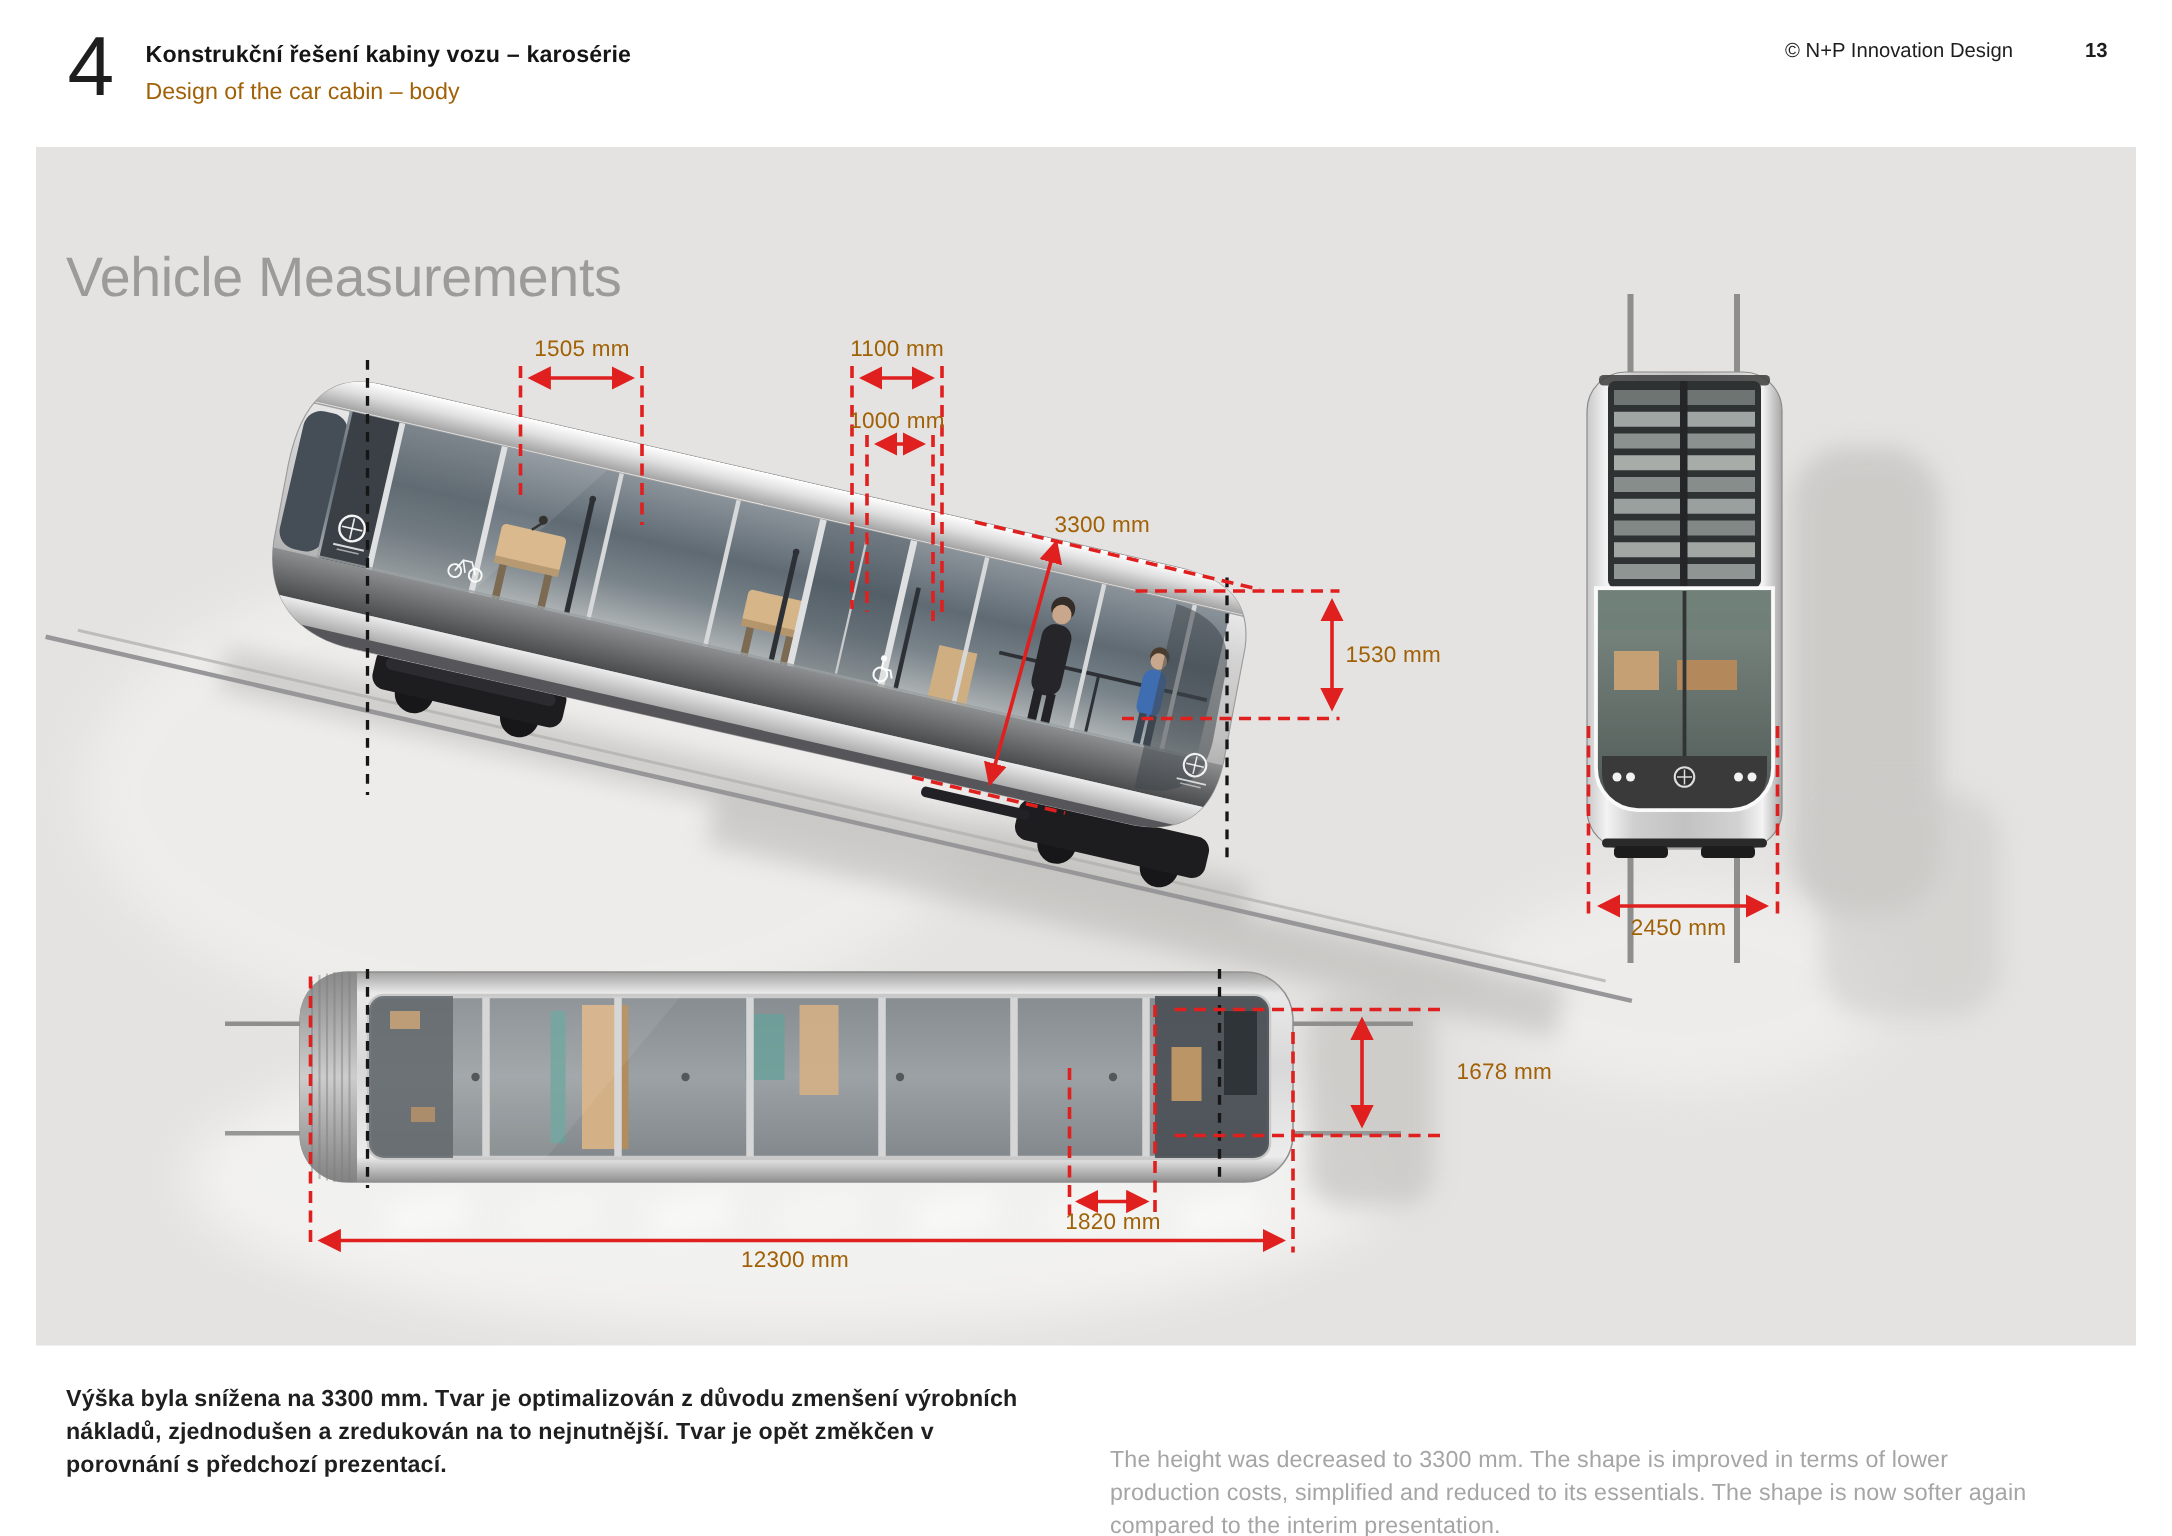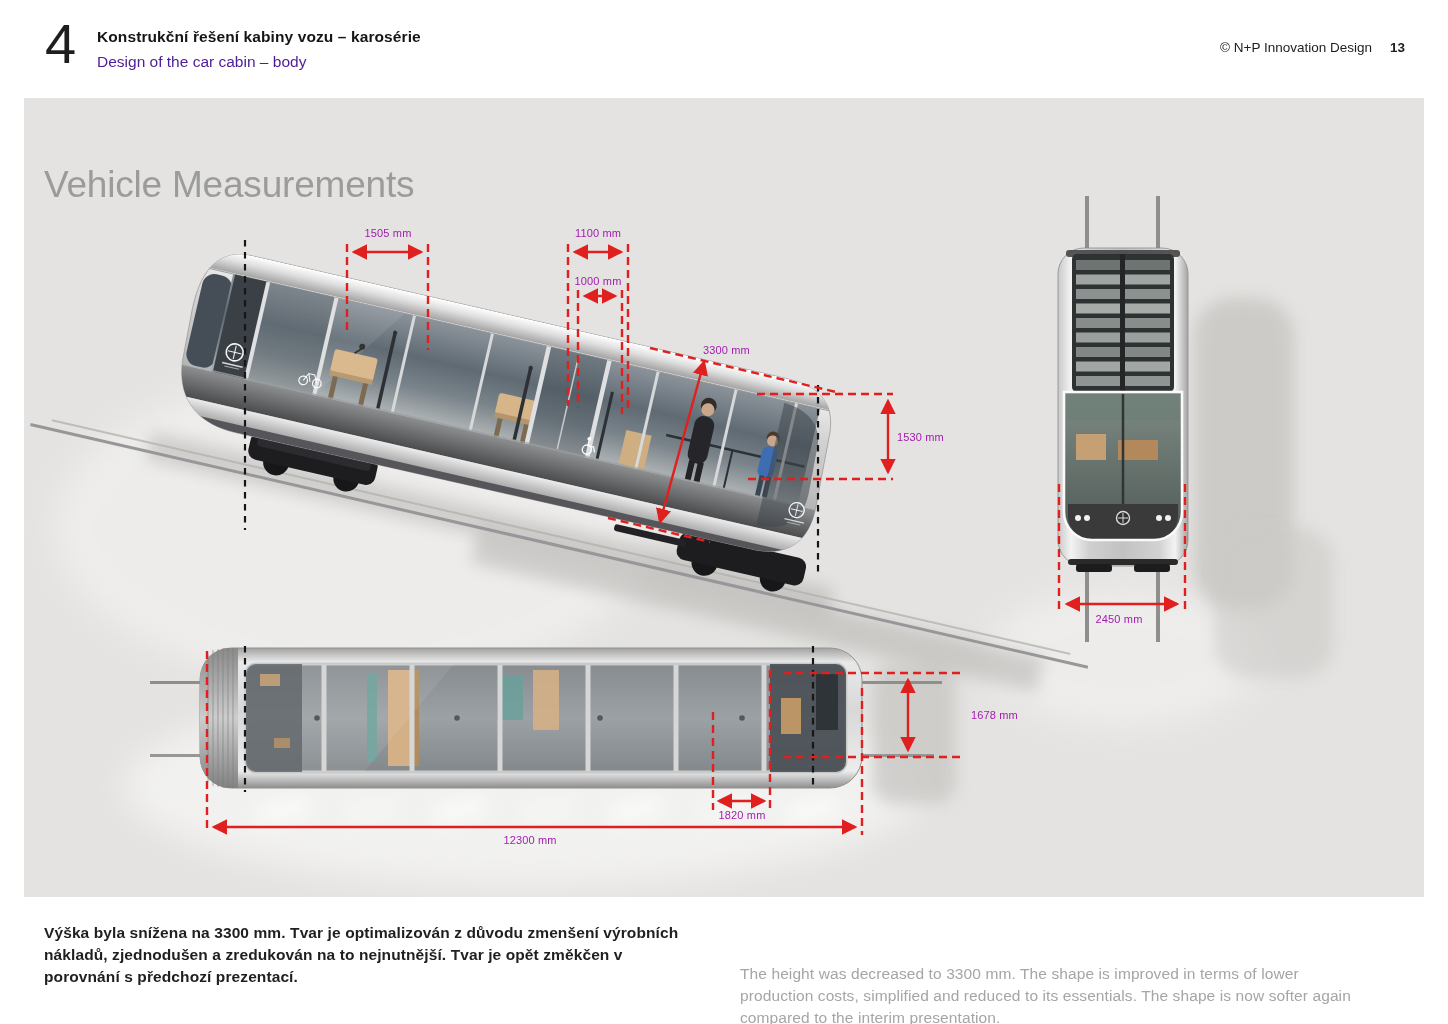--- a/index.html
+++ b/index.html
@@ -5,31 +5,31 @@
   html,body{margin:0;padding:0;}
   body{
     width:1448px;height:1024px;background:#ffffff;overflow:hidden;position:relative;
     font-family:"Liberation Sans", sans-serif;-webkit-font-smoothing:antialiased;
   }
   
   .header{position:absolute;left:0;top:0;width:1448px;height:98px;background:#fff;}
   .chapter-num{position:absolute;left:45px;top:16px;font-size:56px;font-weight:300;color:#1e1e1e;line-height:1;letter-spacing:-2px;}
   .header-titles{position:absolute;left:97px;top:28px;}
   .header-title{font-size:15.5px;font-weight:700;color:#151515;letter-spacing:.1px;}
-  .header-subtitle{margin-top:7px;font-size:15.5px;font-weight:400;color:#4c1d95;}
-  .header-right{position:absolute;right:43px;top:40px;display:flex;align-items:baseline;gap:18px;}
+  .header-subtitle{margin-top:7px;font-size:15.5px;font-weight:400;color:#a16207;}
+  .header-right{position:absolute;right:43px;top:26px;display:flex;align-items:baseline;gap:48px;}
   .copyright{font-size:13.5px;color:#1d1d1d;}
   .page-num{font-size:13.5px;color:#1d1d1d;font-weight:600;}
   
   .panel{position:absolute;left:24px;top:98px;width:1400px;height:799px;background:#e4e3e1;}
   .panel-title{position:absolute;left:20px;top:12px;margin:0;font-size:39px;font-weight:800;color:#171717;letter-spacing:-.6px;}
   .panel-subtitle{position:absolute;left:20px;top:66px;margin:0;font-size:37px;font-weight:500;color:#9b9b9b;letter-spacing:-.2px;}
   .views-svg{position:absolute;left:0;top:0;width:1400px;height:799px;}
   
-  .dim{position:absolute;font-size:11px;font-weight:500;color:#a21caf;white-space:nowrap;letter-spacing:.15px;}
+  .dim{position:absolute;font-size:15px;font-weight:500;color:#a16207;white-space:nowrap;letter-spacing:.15px;}
   .dim.c{transform:translate(-50%,-50%);}
   .dim.l{transform:translate(0,-50%);}
   
   .footer{position:absolute;left:44px;top:922px;width:1360px;display:flex;gap:40px;}
   .footer p{margin:0;font-size:15.5px;line-height:1.42;}
   .footer .cs{width:656px;color:#1f1f1f;font-weight:600;letter-spacing:.1px;}
   .footer .en{width:632px;color:#a5a5a5;font-weight:400;letter-spacing:.1px;margin-top:41px;}
 </style>
 </head>
 <body>

